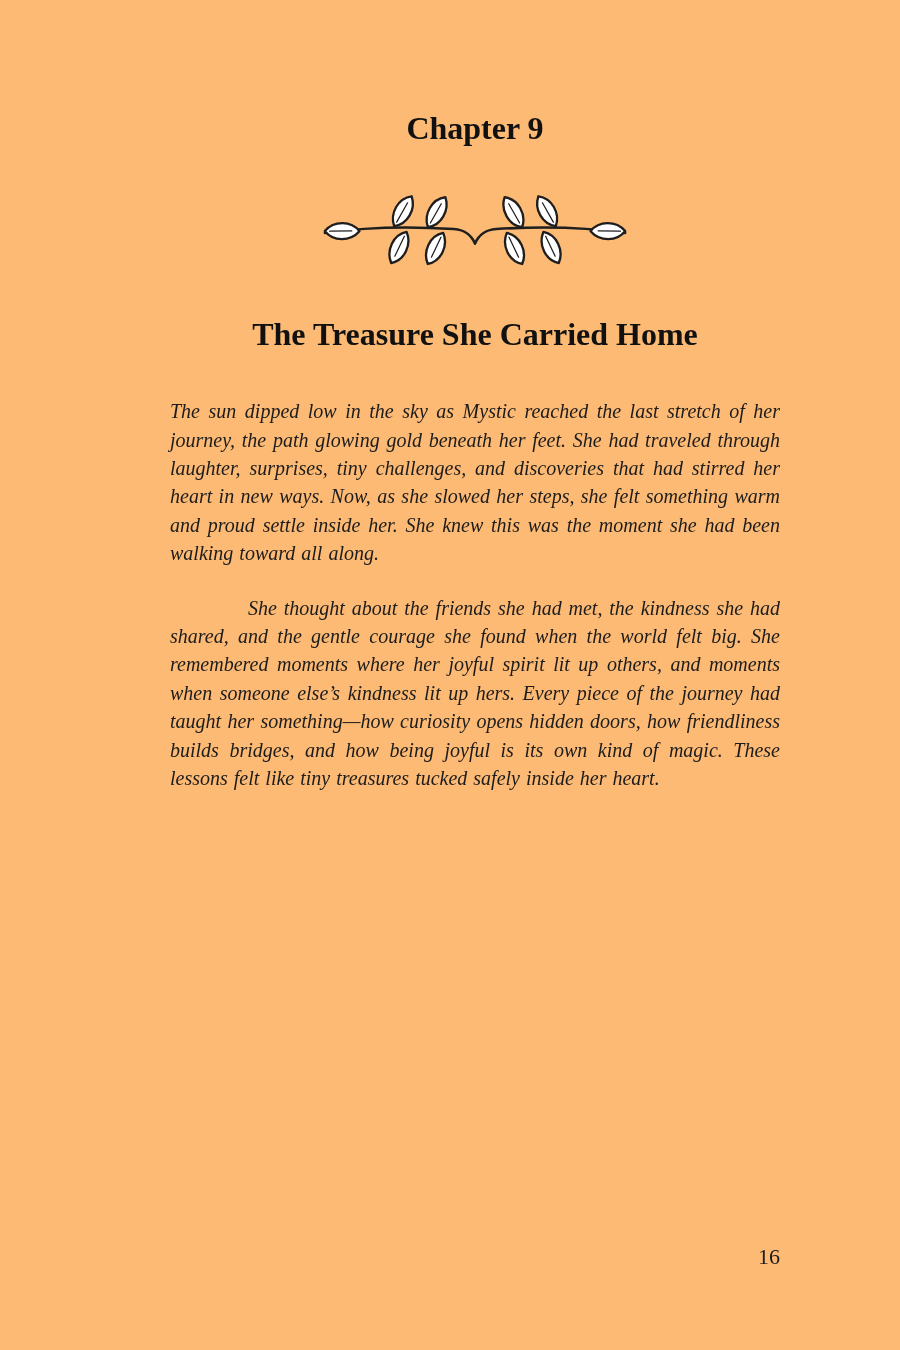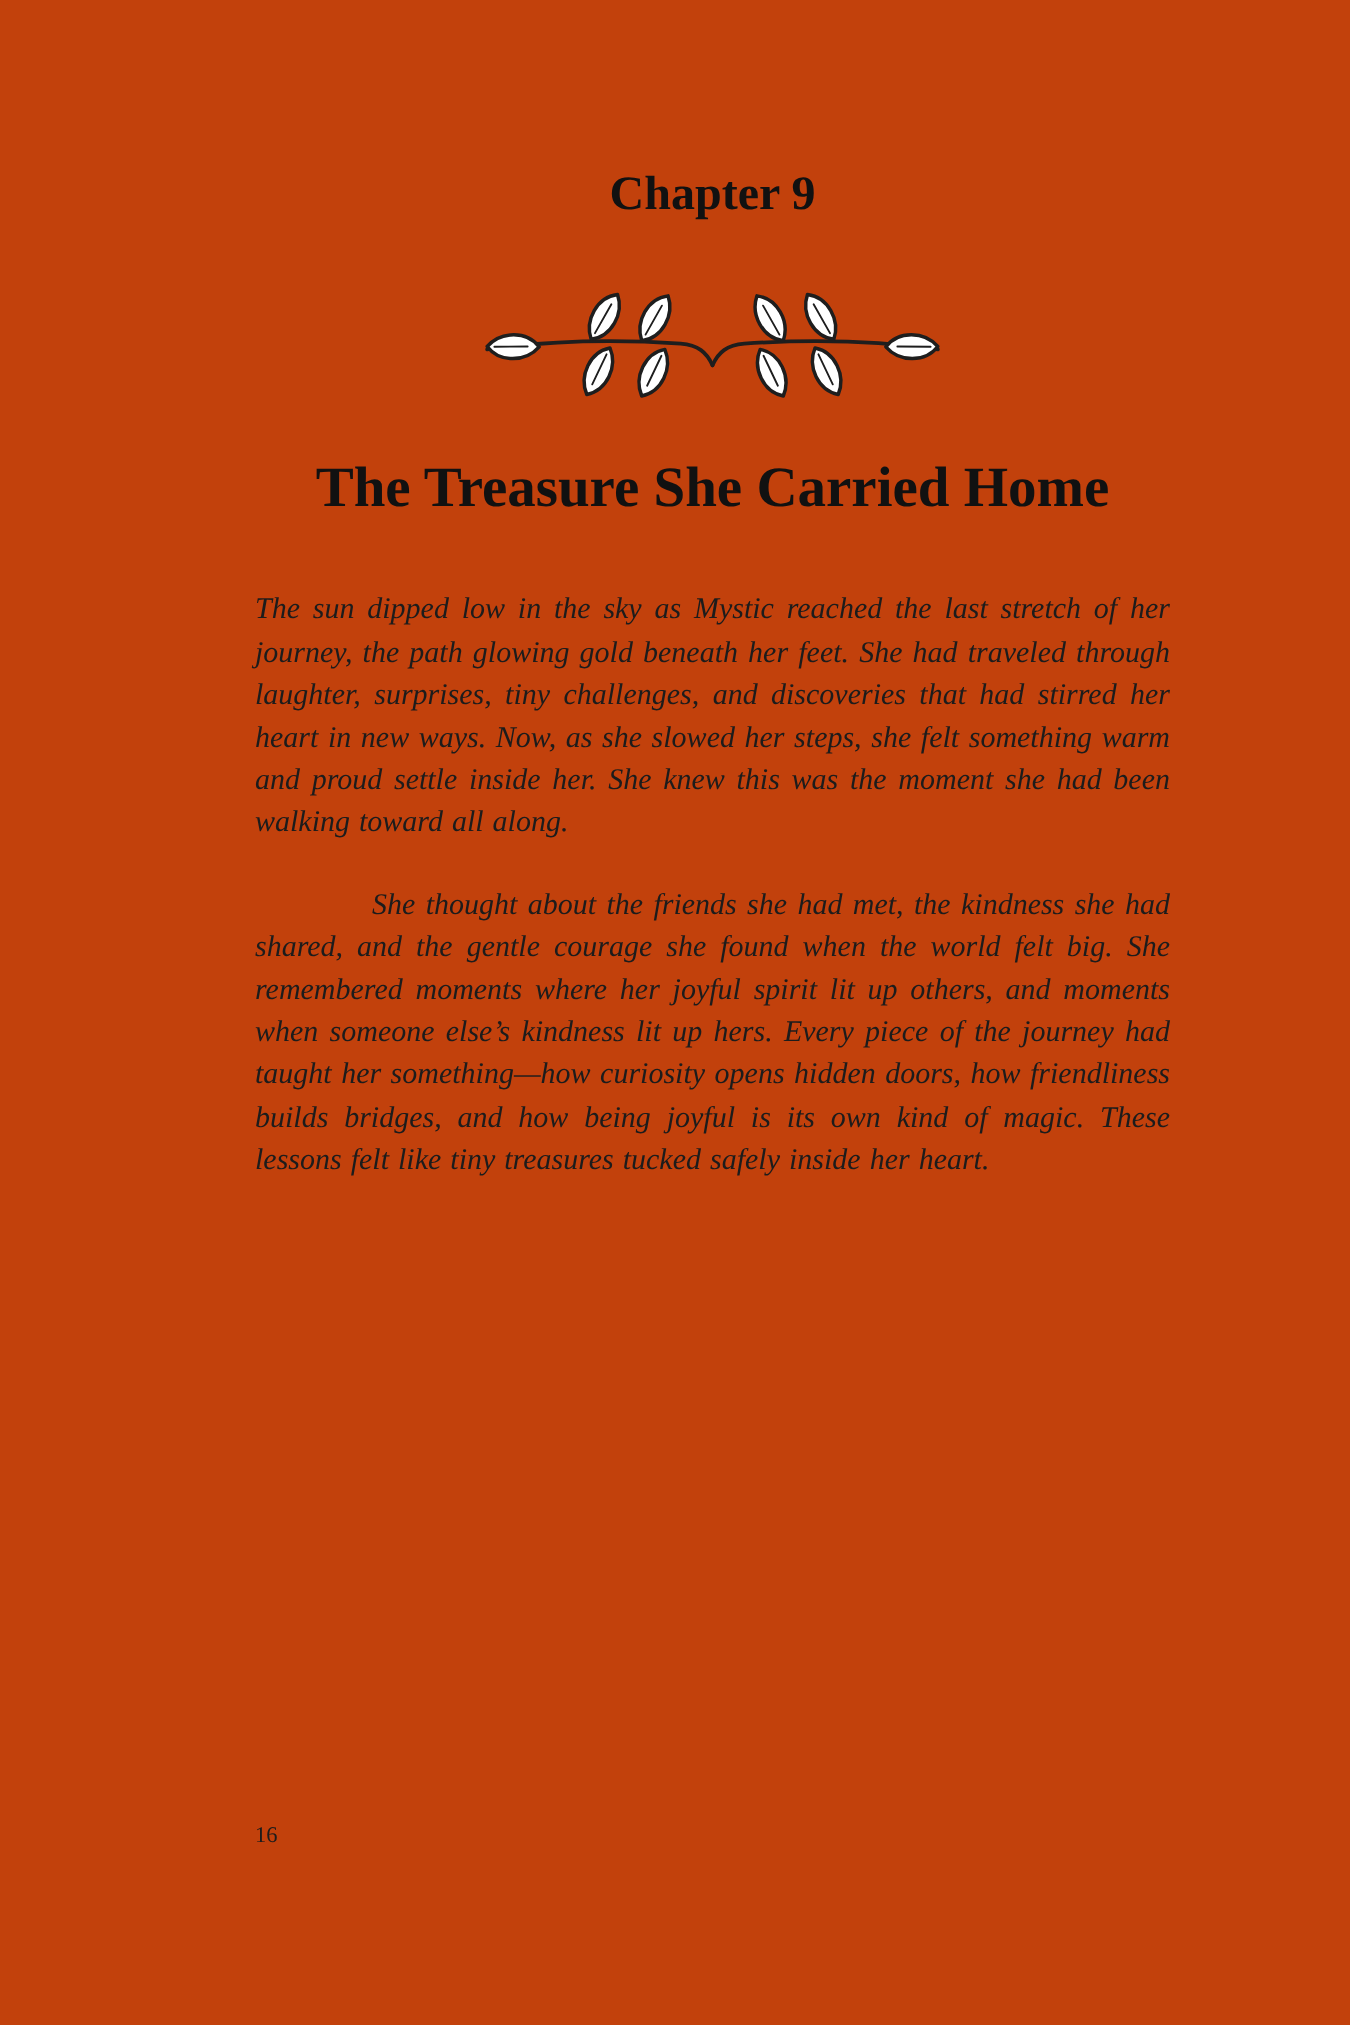--- a/index.html
+++ b/index.html
@@ -4,21 +4,21 @@
 <style>
   html, body {
     margin: 0;
     padding: 0;
     background: #ffffff;
   }
   .page {
     position: relative;
     width: 900px;
     height: 1350px;
-    background: #c2410c;
+    background: #fdba74;
     font-family: "Liberation Serif", "DejaVu Serif", serif;
     color: #1c1c1c;
     overflow: hidden;
   }
   .column {
     position: absolute;
     left: 170px;
     top: 0;
     width: 610px;
   }
@@ -32,22 +32,22 @@
   }
   .ornament-wrap {
     text-align: center;
     margin-top: 32px;
     line-height: 0;
   }
   .ornament-wrap svg {
     display: inline-block;
   }
   .book-title {
-    margin-top: 20px;
-    font-size: 38px;
+    margin-top: 32px;
+    font-size: 32px;
     font-weight: bold;
     color: #111111;
     text-align: center;
     line-height: 1.2;
   }
   .body-text {
     margin-top: 44px;
   }
   .body-text p {
     margin: 0 0 26px 0;
@@ -56,25 +56,25 @@
     text-align: justify;
     word-spacing: 0.05em;
     hyphens: none;
     font-style: italic;
   }
   .body-text p.indented {
     text-indent: 78px;
   }
   .footer {
     position: absolute;
-    top: 1216px;
+    top: 1244px;
     left: 170px;
     width: 610px;
-    text-align: left;
-    font-size: 15px;
+    text-align: right;
+    font-size: 22px;
     color: #1c1c1c;
   }
 </style>
 </head>
 <body>
 
 <div class="page">
   <div class="column">
 
     <div class="chapter-heading">Chapter 9</div>

